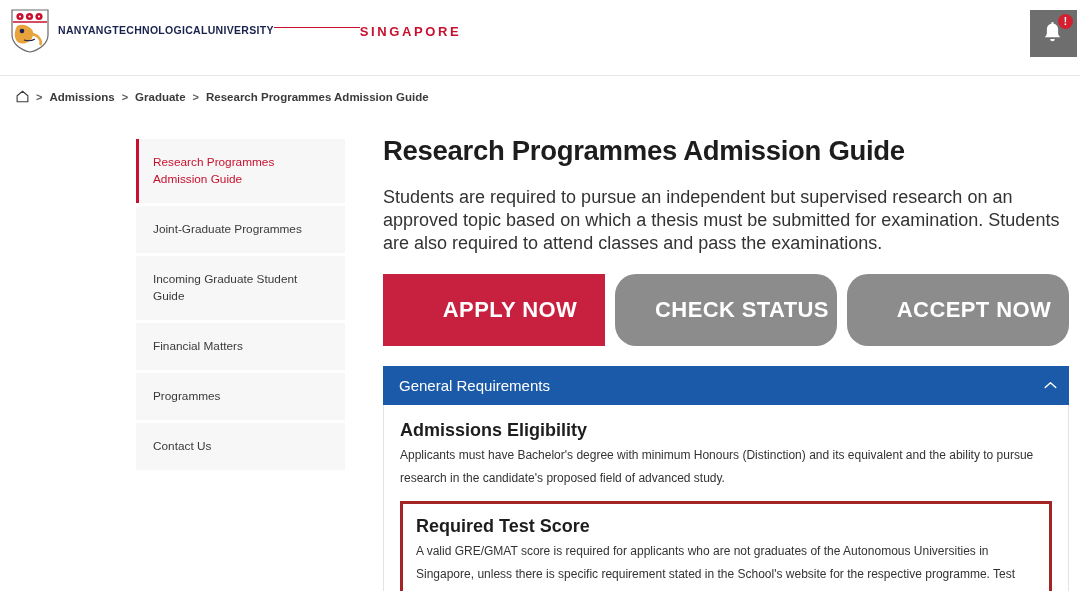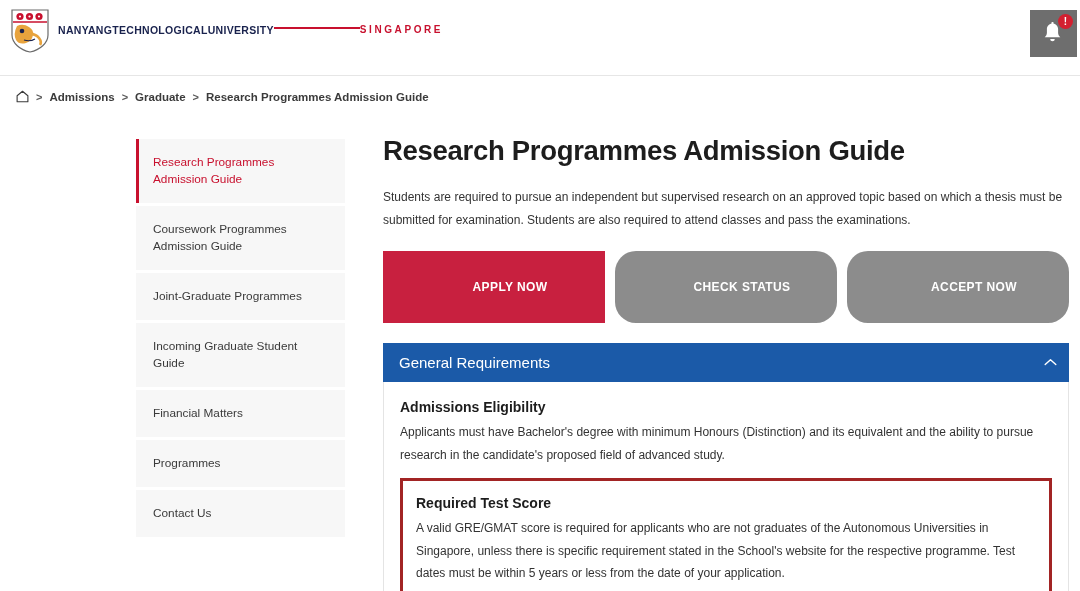--- a/index.html
+++ b/index.html
@@ -21,21 +21,21 @@
     display: flex; align-items: center; gap: 8px;
   }
   .crest { width: 40px; height: 44px; display: block; }
   .logo-text { display: flex; flex-direction: row; line-height: 1.0; }
   .logo-line {
     font-size: 10.5px; font-weight: bold; color: #19224d;
     letter-spacing: 0.3px; line-height: 11.5px;
   }
   .logo-rule { width: 86px; height: 1.6px; background: #c8102e; margin: 2px 0 1.5px 0; }
   .logo-sg {
-    font-size: 10px; font-weight: bold; color: #c8102e; letter-spacing: 2.6px;
+    font-size: 13px; font-weight: bold; color: #c8102e; letter-spacing: 2.6px;
   }
 
   .notif-btn {
     position: absolute; left: 1030px; top: 10px; width: 47px; height: 47px;
     background: #6e6e6e; border: none; cursor: pointer;
   }
   .bell-svg { position: absolute; left: 12px; top: 12px; width: 21px; height: 22px; }
   .notif-badge {
     position: absolute; right: 4px; top: 4px; width: 15px; height: 15px;
     background: #d32030; border-radius: 50%;
@@ -74,27 +74,27 @@
     color: #c8102e; border-left: 3px solid #c8102e;
   }
 
   
   .main { position: absolute; left: 383px; top: 134px; width: 686px; }
   .page-title {
     font-size: 27.5px; font-weight: bold; color: #1d1d1d;
     letter-spacing: -0.3px; line-height: 34px;
   }
   .intro {
-    margin-top: 18px; font-size: 12px; line-height: 23px; color: #333333;
+    margin-top: 18px; font-size: 18px; line-height: 23px; color: #333333;
   }
 
   .cta-row { display: flex; gap: 10px; margin-top: 19px; }
   .cta {
     width: 222px; height: 72px; border: none; cursor: pointer;
-    color: #ffffff; font-size: 12px; font-weight: bold; letter-spacing: 0.4px;
+    color: #ffffff; font-size: 22px; font-weight: bold; letter-spacing: 0.4px;
     display: flex; align-items: center; justify-content: center;
     font-family: "Liberation Sans", sans-serif;
     padding-left: 32px;
   }
   .cta.primary { background: #c8203f; }
   .cta.secondary { background: #8c8c8c; border-radius: 21px; }
 
   
   .accordion { margin-top: 20px; width: 686px; }
   .acc-header {
@@ -103,21 +103,21 @@
     padding: 0 12px 0 16px;
   }
   .acc-title { color: #ffffff; font-size: 15px; }
   .chev { width: 13px; height: 9px; display: block; }
 
   .acc-body {
     border: 1px solid #e4e4e4; border-top: none;
     background: #ffffff; padding: 14px 16px 16px 16px;
   }
   .sec-title {
-    font-size: 14px; font-weight: bold; color: #1d1d1d; line-height: 22px;
+    font-size: 18px; font-weight: bold; color: #1d1d1d; line-height: 22px;
   }
   .sec-body {
     font-size: 12px; line-height: 22.5px; color: #333333; margin-top: 3px;
   }
   .highlight-box {
     border: 3px solid #a22424; padding: 11px 12px 11px 13px; margin-top: 12px;
   }
 </style>
 </head>
 <body>
@@ -173,21 +173,20 @@
   <span class="crumb-sep">&gt;</span>
   <a class="crumb">Admissions</a>
   <span class="crumb-sep">&gt;</span>
   <a class="crumb">Graduate</a>
   <span class="crumb-sep">&gt;</span>
   <a class="crumb">Research Programmes Admission Guide</a>
 </div>
 
 <nav class="sidebar">
   <div class="side-item active">Research Programmes Admission Guide</div>
-  <div class="side-item">Coursework Programmes Admission Guide</div>
   <div class="side-item">Joint-Graduate Programmes</div>
   <div class="side-item">Incoming Graduate Student Guide</div>
   <div class="side-item">Financial Matters</div>
   <div class="side-item">Programmes</div>
   <div class="side-item">Contact Us</div>
 </nav>
 
 <main class="main">
 
   <h1 class="page-title">Research Programmes Admission Guide</h1>

